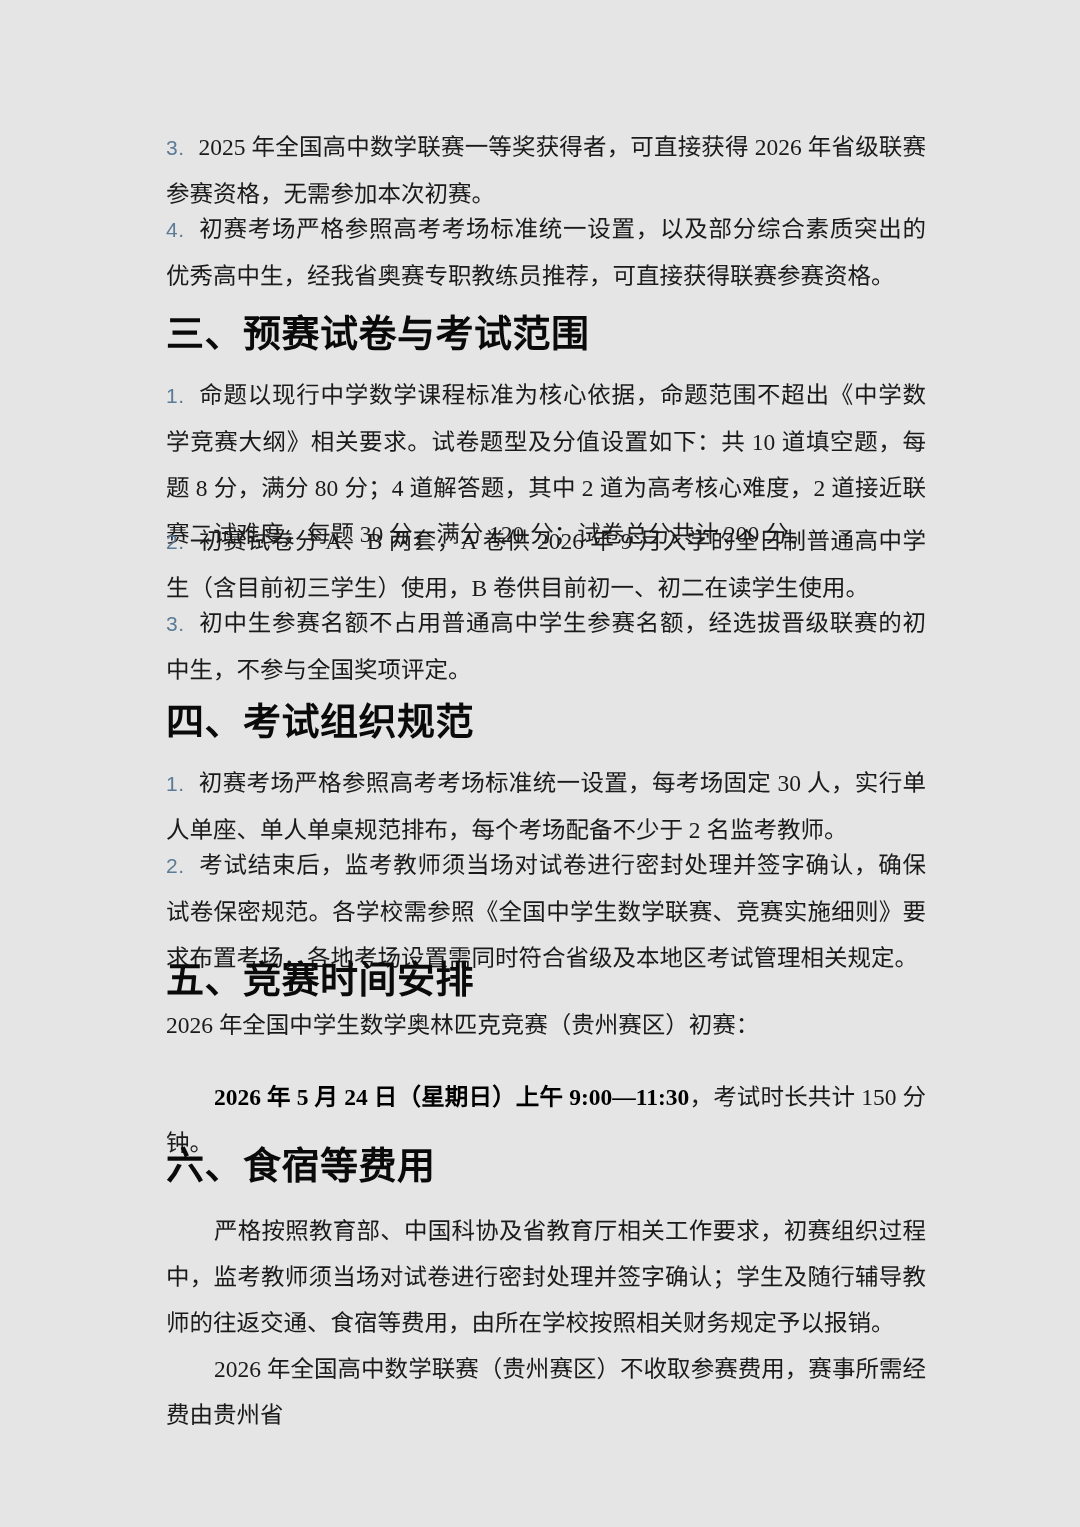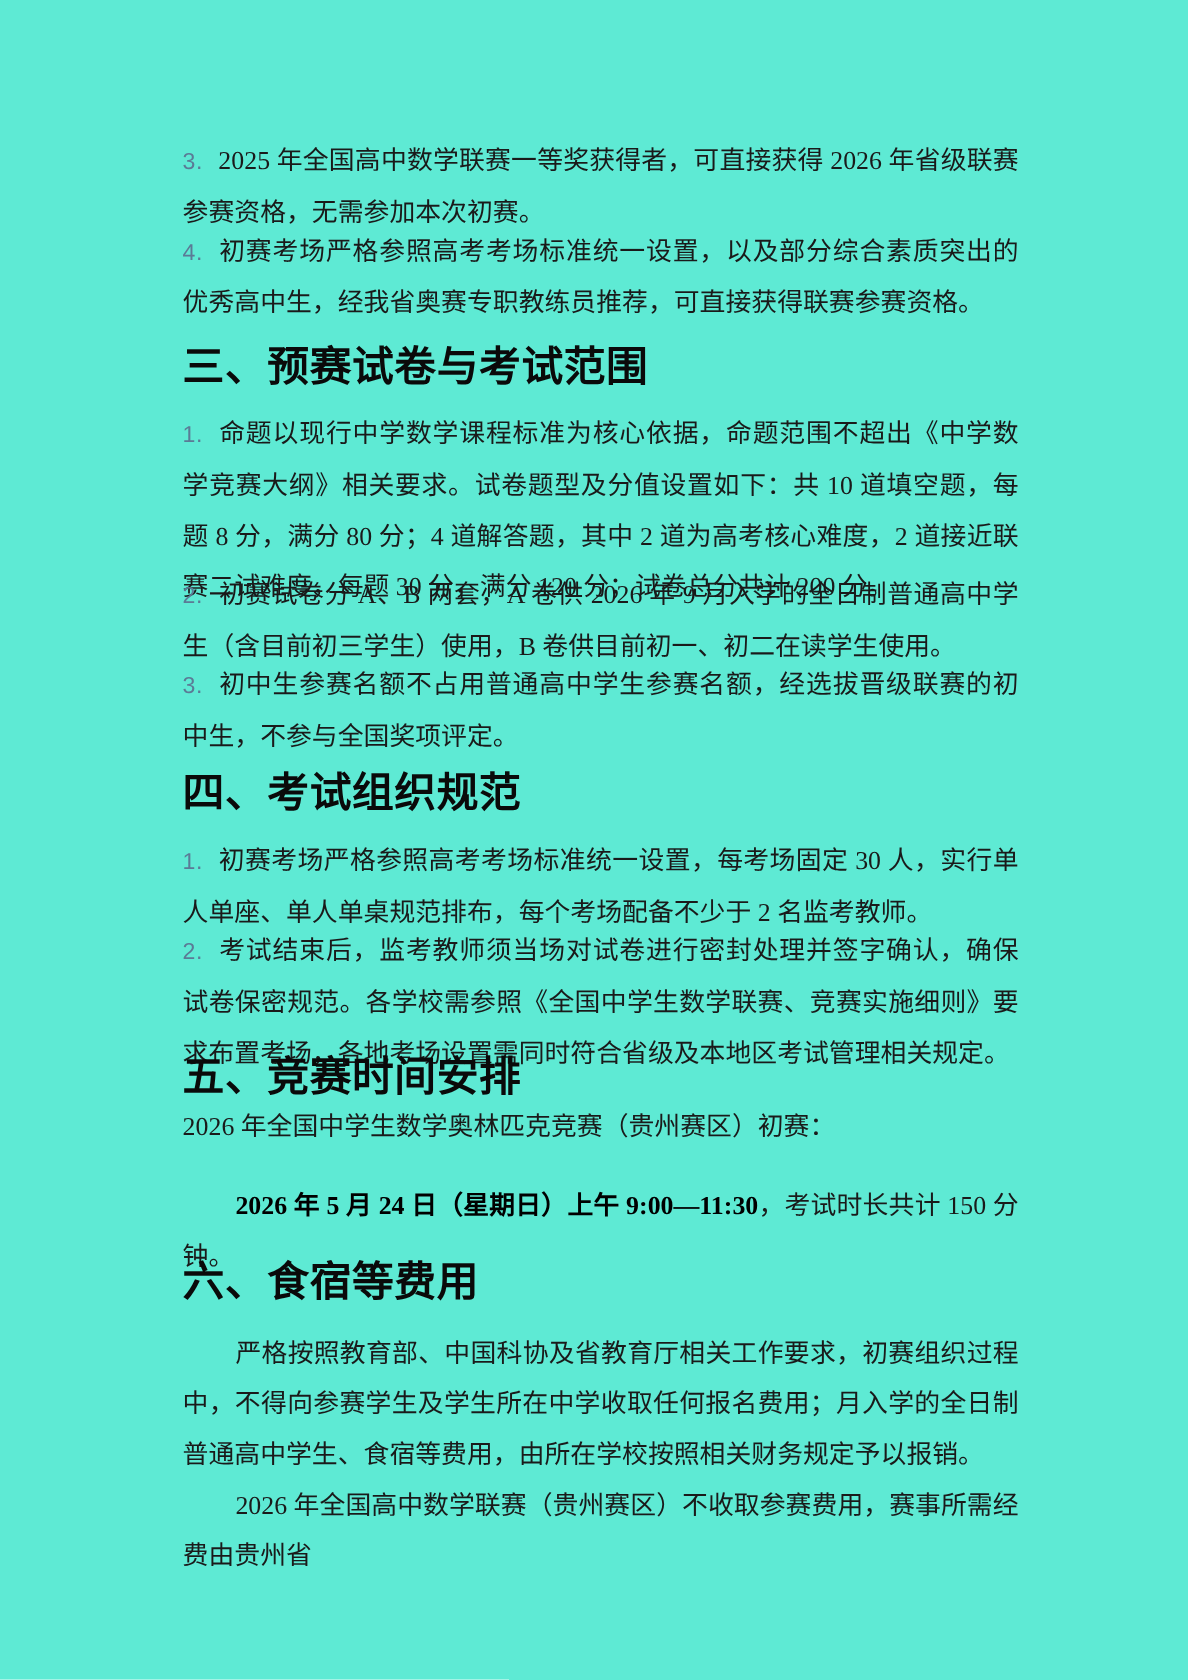--- a/index.html
+++ b/index.html
@@ -6,21 +6,21 @@
   html, body {
     margin: 0;
     padding: 0;
     background: #ffffff;
   }
   .page {
     position: relative;
     width: 1080px;
     height: 1527px;
     margin: 0 auto;
-    background: #5eead4;
+    background: #e5e5e5;
     font-family: "Liberation Serif", "DejaVu Serif", serif;
     color: #111111;
     overflow: hidden;
     box-sizing: border-box;
   }
   .content {
     position: absolute;
     left: 166px;
     top: 0;
     width: 760px;
@@ -127,21 +127,21 @@
 
     <div class="blk" style="top:1074px;">
       <p class="para indent2"><span class="b">2026 年 5 月 24 日（星期日）上午 9:00—11:30</span><span>，考试时长共计 150 分钟。</span></p>
     </div>
 
     <div class="blk" style="top:1146px;">
       <h2 class="h-sec">六、食宿等费用</h2>
     </div>
 
     <div class="blk" style="top:1208px;">
-      <p class="para indent2">严格按照教育部、中国科协及省教育厅相关工作要求，初赛组织过程中，不得向参赛学生及学生所在中学收取任何报名费用；月入学的全日制普通高中学生、食宿等费用，由所在学校按照相关财务规定予以报销。</p>
+      <p class="para indent2">严格按照教育部、中国科协及省教育厅相关工作要求，初赛组织过程中，监考教师须当场对试卷进行密封处理并签字确认；学生及随行辅导教师的往返交通、食宿等费用，由所在学校按照相关财务规定予以报销。</p>
     </div>
 
     <div class="blk" style="top:1346px;">
       <p class="para indent2">2026 年全国高中数学联赛（贵州赛区）不收取参赛费用，赛事所需经费由贵州省</p>
     </div>
 
   </div>
 </div>
 
 </body></html>

